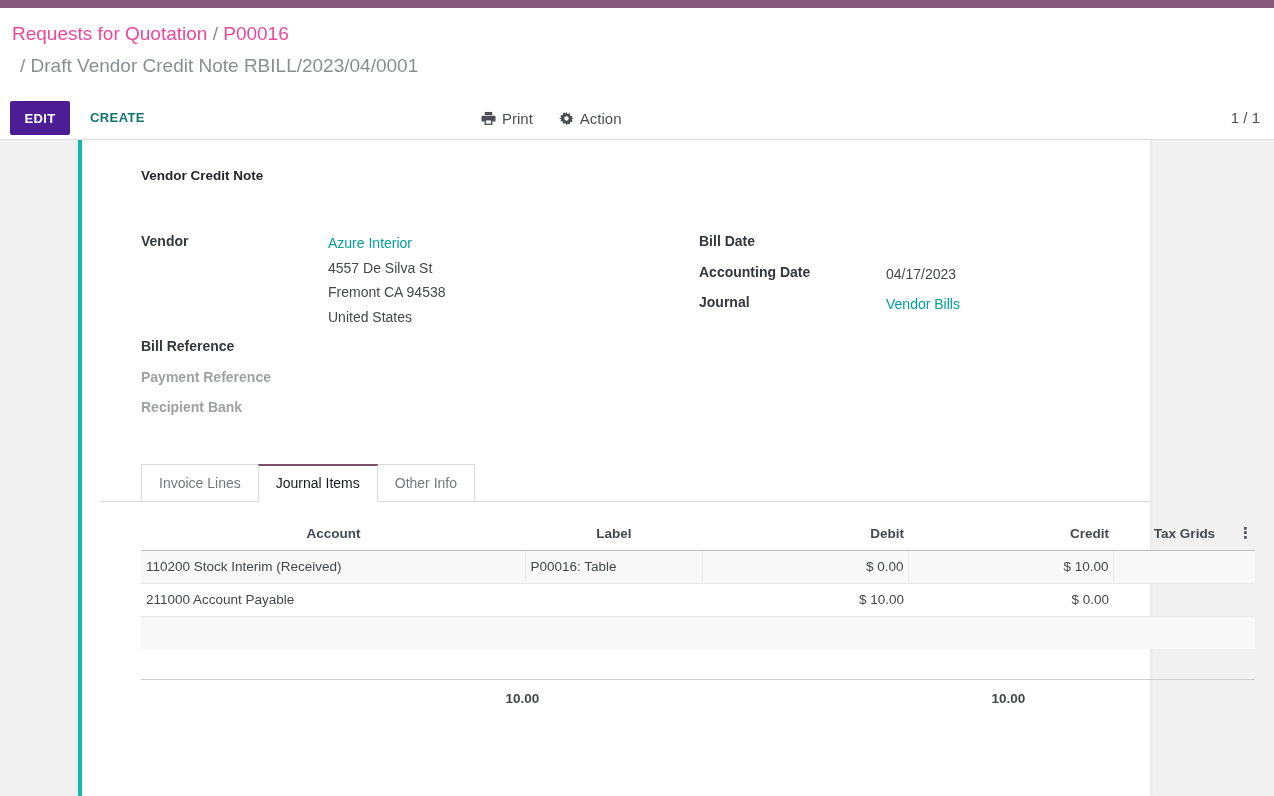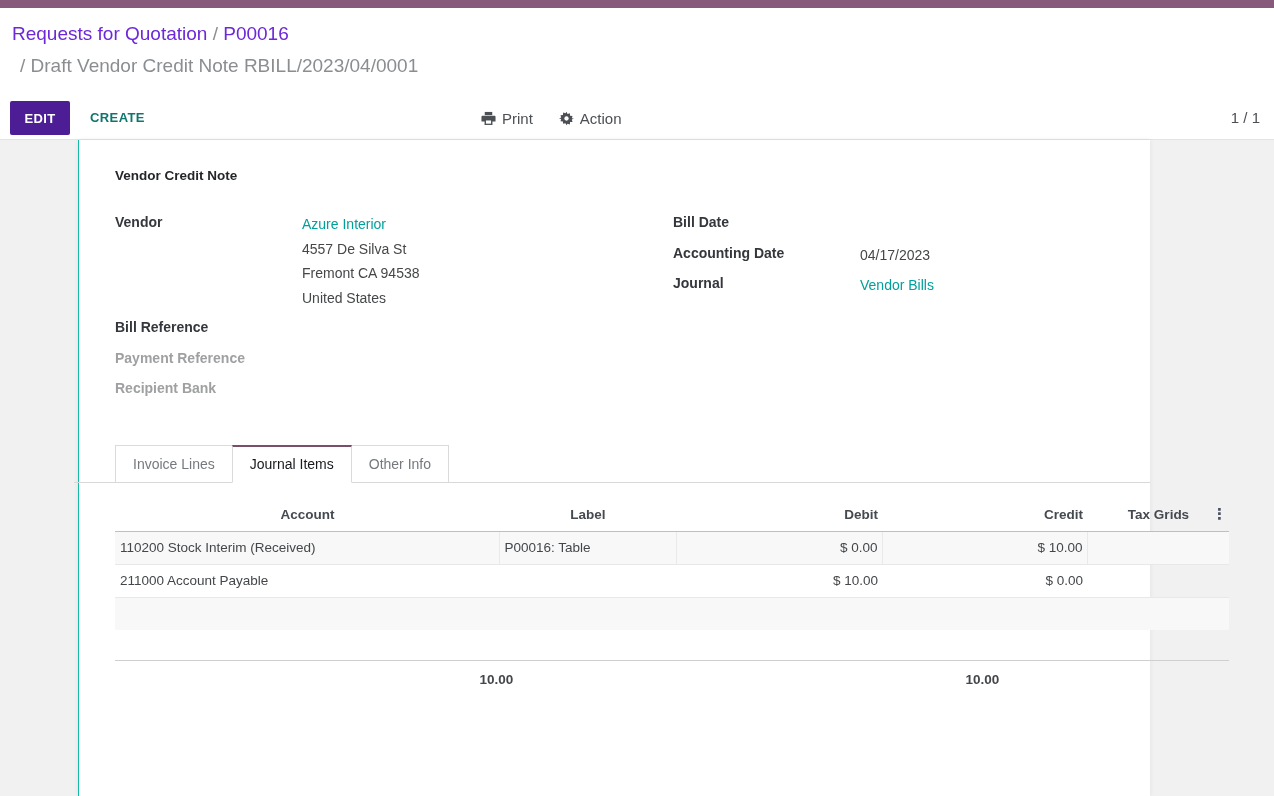--- a/index.html
+++ b/index.html
@@ -6,48 +6,48 @@
   html,body { width:1274px; height:796px; overflow:hidden; background:#fff;
     font-family:"Liberation Sans","DejaVu Sans",sans-serif; color:#41454a; }
 
   .topbar { position:absolute; left:0; top:0; width:1274px; height:8px; background:#875A7B; }
 
   
   .control-panel { position:absolute; left:0; top:8px; width:1274px; height:132px;
     background:#fff; border-bottom:1px solid #e3e3e3; }
   .breadcrumbs { padding:13px 12px 0 12px; font-size:19px; line-height:26px; }
   .bc-line2 { padding-left:8px; color:#8b8e91; margin-top:6px; }
-  .bc-link { color:#6d28d9; text-decoration:none; cursor:pointer; }
+  .bc-link { color:#ec4899; text-decoration:none; cursor:pointer; }
   .bc-sep { color:#8b8e91; }
   .button-row { position:absolute; left:0; top:85px; width:1274px; height:40px; }
   .btn-edit { position:absolute; left:10px; top:8px; width:60px; height:34px;
     background:#4c1d95; color:#fff; border:none; font-weight:bold; font-size:13px;
     letter-spacing:.4px; border-radius:2px; cursor:pointer;
     font-family:"Liberation Sans","DejaVu Sans",sans-serif; }
   .btn-create { position:absolute; left:90px; top:8px; height:34px; line-height:34px;
     color:#0f766e; font-weight:bold; font-size:13px; letter-spacing:.4px; cursor:pointer;
     background:none; border:none; font-family:"Liberation Sans","DejaVu Sans",sans-serif; }
   .cp-actions { position:absolute; left:481px; top:8px; height:34px; display:flex;
     align-items:center; gap:26px; font-size:15px; color:#4c4f53; }
   .cp-action-item { display:flex; align-items:center; gap:6px; cursor:pointer; }
   .pager { position:absolute; right:14px; top:8px; height:34px; line-height:34px;
     font-size:15px; color:#4c4f53; }
 
   
   .main { position:absolute; left:0; top:140px; width:1274px; height:656px;
     background:#f1f1f1; }
   .sheet { position:absolute; left:78px; top:0; width:1072px; height:656px;
-    background:#fff; border-left:1px solid #14b8a6; box-shadow:0 0 5px rgba(0,0,0,.07);
-    padding:28px 42px 0 36px; }
+    background:#fff; border-left:4px solid #14b8a6; box-shadow:0 0 5px rgba(0,0,0,.07);
+    padding:28px 42px 0 59px; }
 
   .doc-type { font-size:13.5px; font-weight:bold; color:#24262a; }
   .doc-title { font-size:34px; font-weight:400; color:#24262a; margin-top:14px; line-height:44px; }
 
   
-  .fields { display:flex; margin-top:29px; }
+  .fields { display:flex; margin-top:48px; }
   .fgroup-left { width:558px; }
   .fgroup-right { flex:1; }
   .frow { display:flex; min-height:30.5px; align-items:flex-start; }
   .flabel { width:187px; font-weight:bold; font-size:14px; color:#34373c; padding-top:2px; }
   .flabel.muted { color:#9fa0a2; }
   .fvalue { font-size:14px; color:#454749; line-height:24.6px; }
   .flink { color:#00a09d; cursor:pointer; text-decoration:none; }
   .addr-block { margin-bottom:7px; }
 
   

